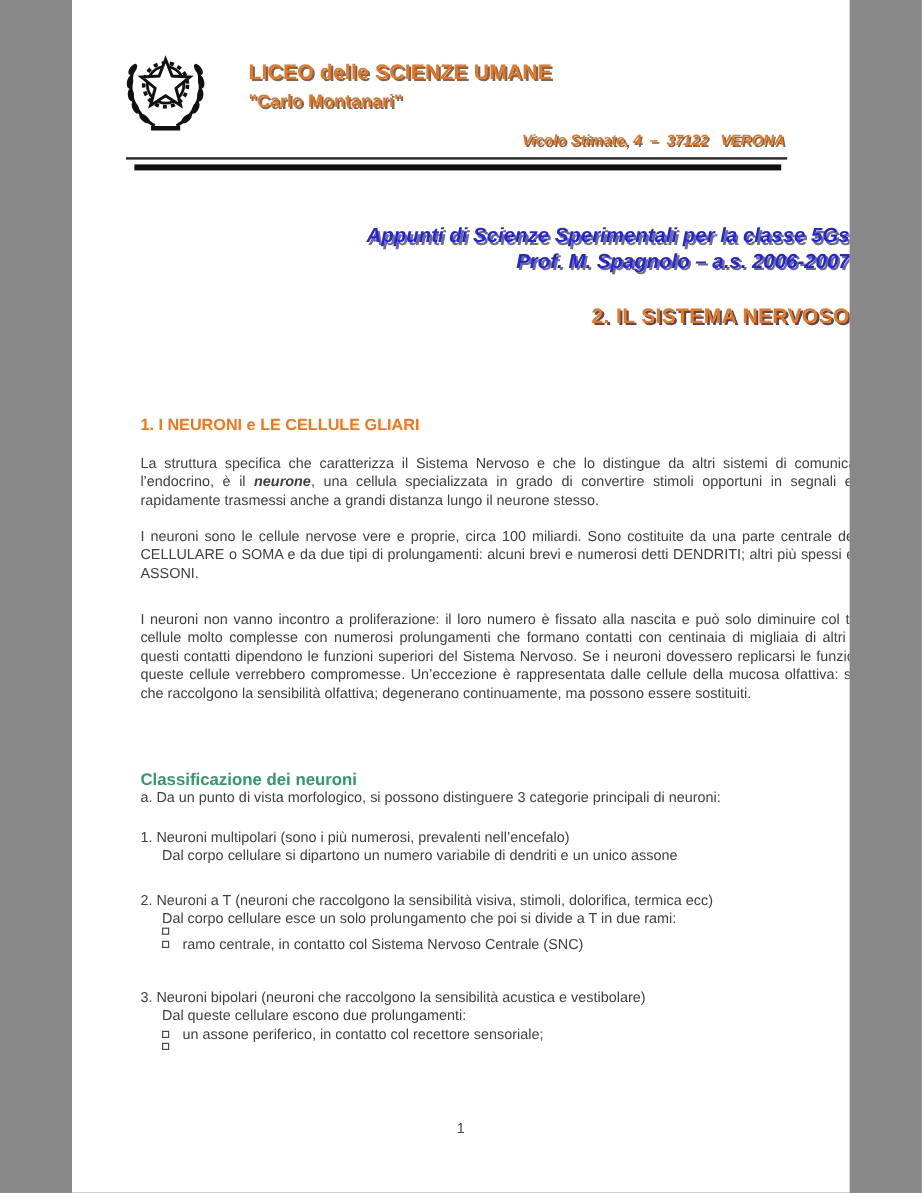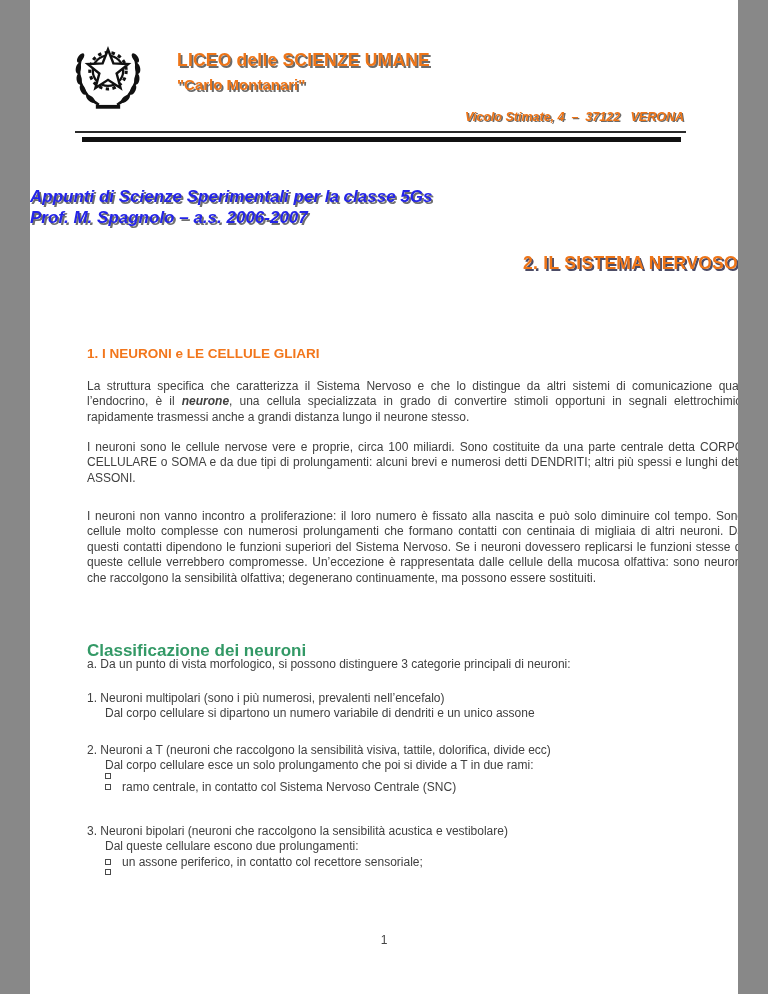--- a/index.html
+++ b/index.html
@@ -1,19 +1,19 @@
 <!DOCTYPE html>
 <html><head>
 <meta charset="utf-8">
 <style>
   * { margin: 0; padding: 0; box-sizing: border-box; }
   html, body { background: #888; }
   #page {
     position: relative;
-    width: 708px; height: 994px;
+    width: 648px; height: 994px;
     background: #ffffff;
     margin: 0 auto;
     font-family: "Liberation Sans", "DejaVu Sans", sans-serif;
     color: #404040;
     overflow: hidden;
   }
   
   .logo { position: absolute; left: 40px; top: 34px; width: 76px; height: 78px; }
   .school-name {
     position: absolute; left: 147px; top: 50px;
@@ -31,21 +31,21 @@
     font-size: 12.5px; font-weight: bold; font-style: italic; color: #EE7518;
     text-shadow: 1.4px 1.4px 0 #6b6b6b;
     white-space: pre;
   }
   .rule-thin  { position: absolute; left: 45px; right: 52px; top: 131px; height: 1.5px; background: #2a2a2a; }
   .rule-thick { position: absolute; left: 52px; right: 57px; top: 137px; height: 5px;  background: #111111; }
 
   
   .doc-title {
     position: absolute; left: 0; right: 0; top: 186px;
-    text-align: left;
+    text-align: right;
     font-size: 17px; font-weight: bold; font-style: italic;
     color: #2424E8; text-shadow: 1.8px 1.8px 0 #6f6f6f;
     line-height: 21px;
   }
   .chapter-title {
     position: absolute; left: 0; right: 0; top: 253px;
     text-align: right;
     font-size: 17.5px; font-weight: bold;
     color: #EE7518; text-shadow: 1.8px 1.8px 0 #4c4c66;
     letter-spacing: 0.3px;
@@ -61,21 +61,21 @@
     font-size: 12px; line-height: 15.4px;
     text-align: justify; color: #404040;
   }
   .para b i, .para .em { font-weight: bold; font-style: italic; }
   #para1 { top: 379px; }
   #para2 { top: 440px; }
   #para3 { top: 509px; }
 
   .class-heading {
     position: absolute; left: 57px; top: 641px;
-    font-size: 17px; font-weight: bold; color: #339966;
+    font-size: 14px; font-weight: bold; color: #339966;
   }
   .class-intro {
     position: absolute; left: 57px; top: 657px;
     font-size: 12px; color: #404040;
   }
 
   .num-item {
     position: absolute; left: 57px; width: 657px;
     font-size: 12px; line-height: 15.4px; color: #404040;
   }
@@ -150,21 +150,21 @@
 
   <div class="class-heading">Classificazione dei neuroni</div>
   <div class="class-intro">a. Da un punto di vista morfologico, si possono distinguere 3 categorie principali di neuroni:</div>
 
   <div class="num-item" id="item1">
     <div><span>1.</span> <span>Neuroni multipolari (sono i più numerosi, prevalenti nell’encefalo)</span></div>
     <div class="sub">Dal corpo cellulare si dipartono un numero variabile di dendriti e un unico assone</div>
   </div>
 
   <div class="num-item" id="item2">
-    <div><span>2.</span> <span>Neuroni a T (neuroni che raccolgono la sensibilità visiva, tattile, dolorifica, divide ecc)</span></div>
+    <div><span>2.</span> <span>Neuroni a T (neuroni che raccolgono la sensibilità visiva, stimoli, dolorifica, termica ecc)</span></div>
     <div class="sub">Dal corpo cellulare esce un solo prolungamento che poi si divide a T in due rami:</div>
     <div class="bullet-row">
         <span class="bullet-square"></span>
       </div>
     <div class="bullet-row">
         <span class="bullet-square"></span>
         <span>ramo centrale, in contatto col Sistema Nervoso Centrale (SNC)</span>
       </div>
   </div>
 

